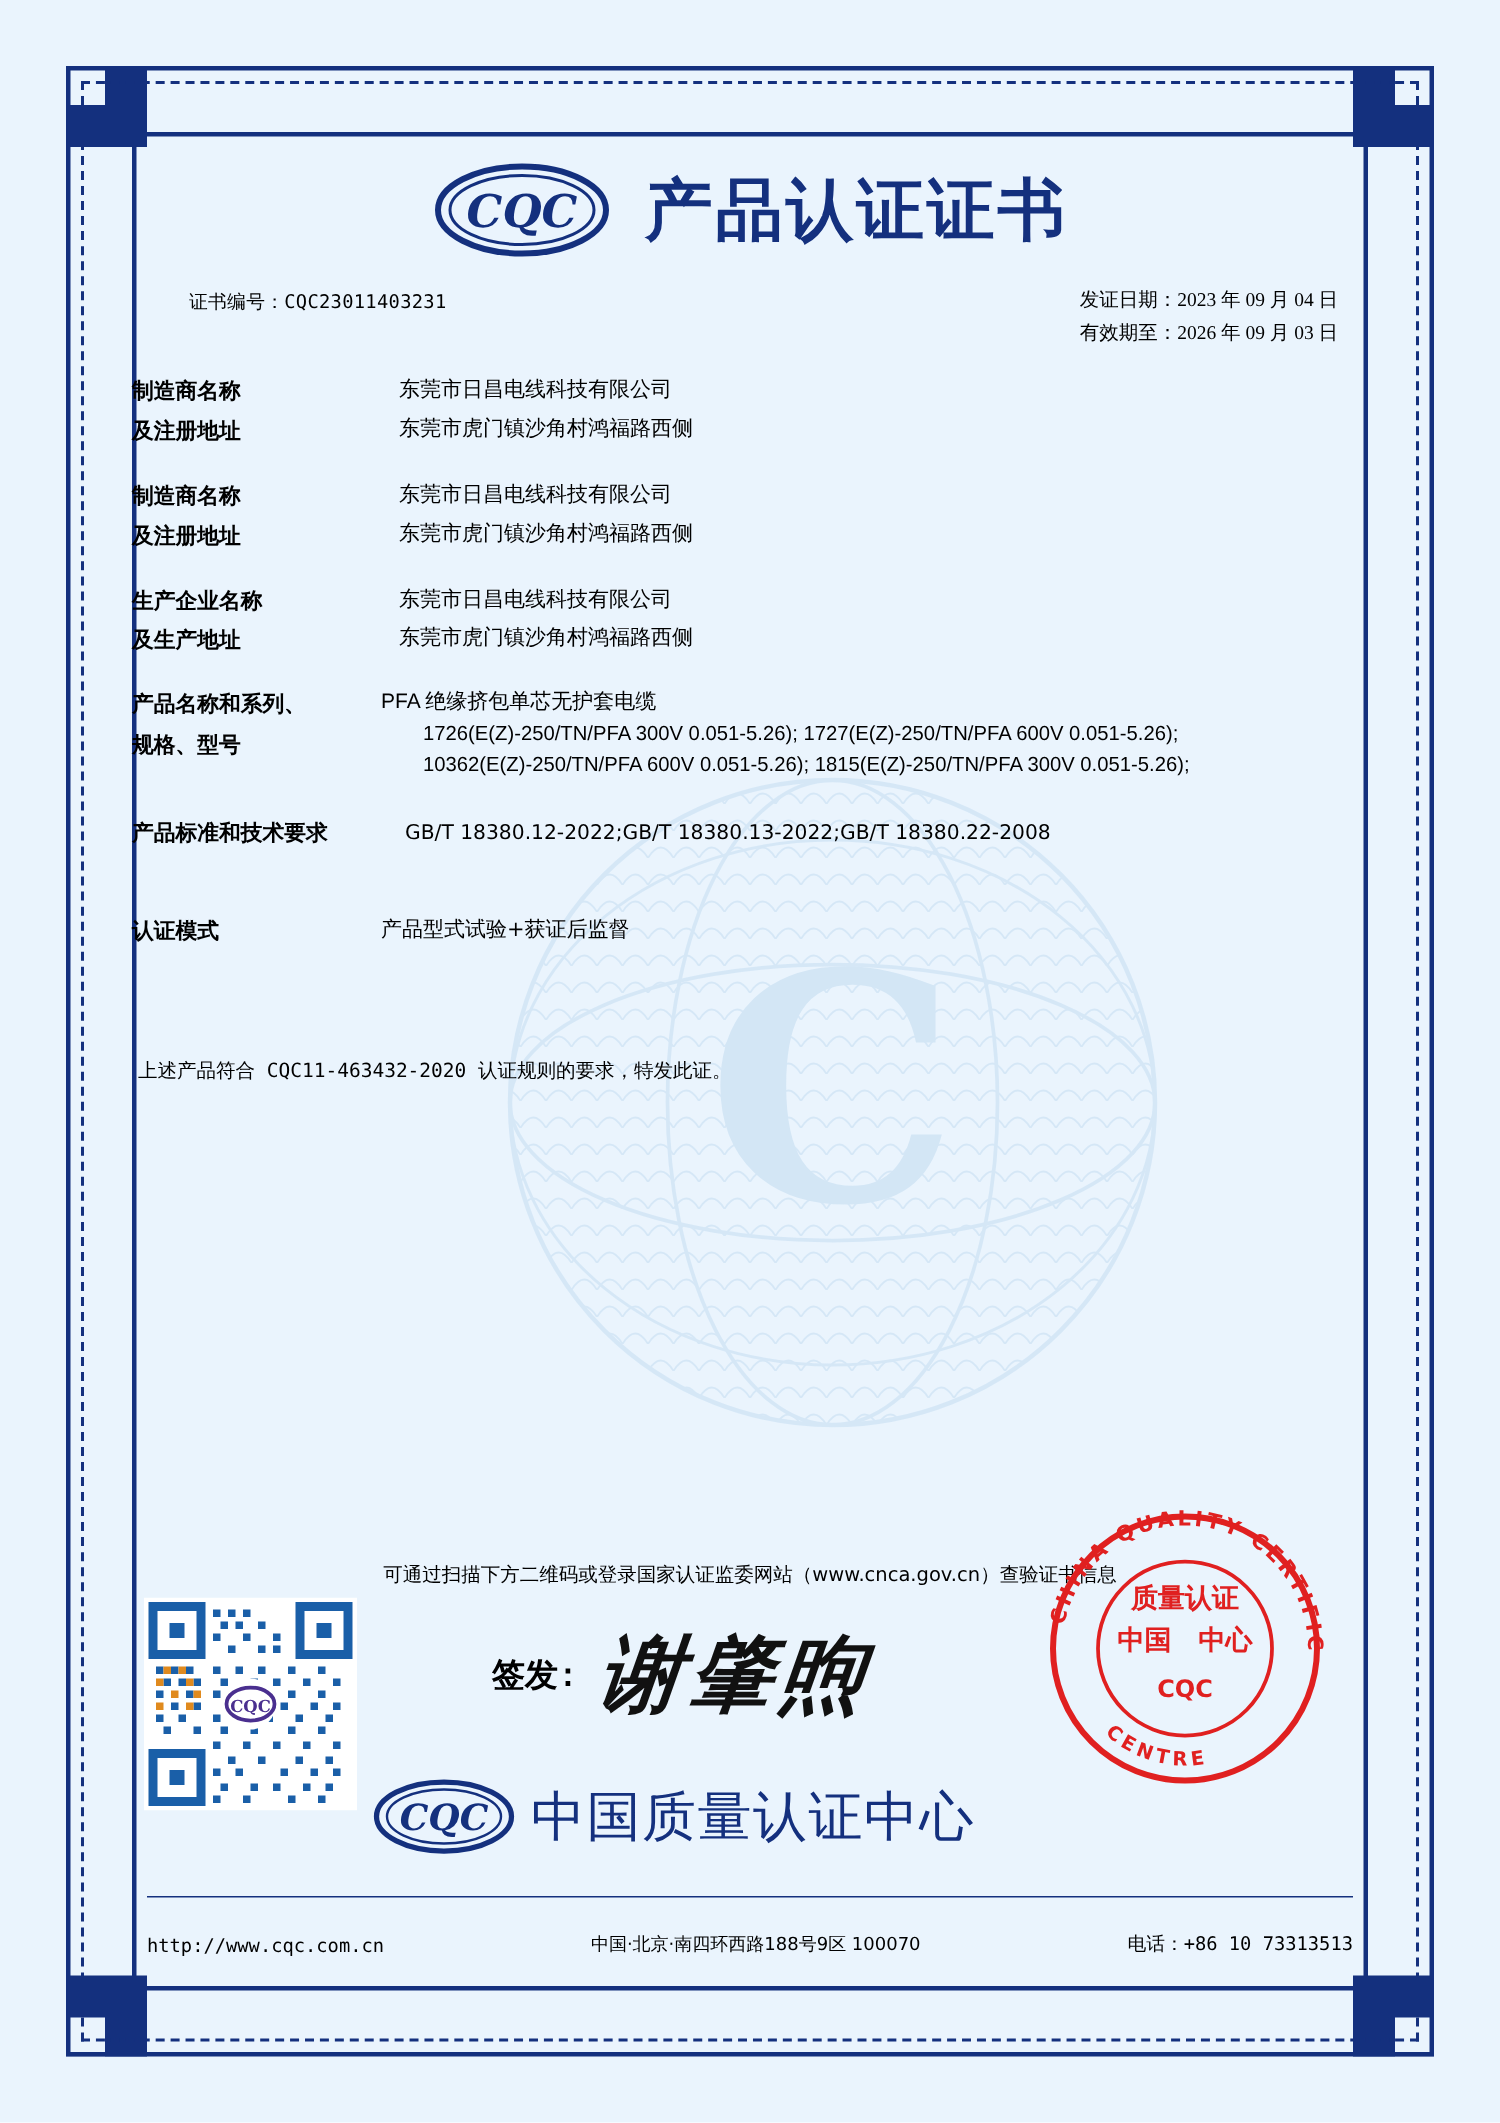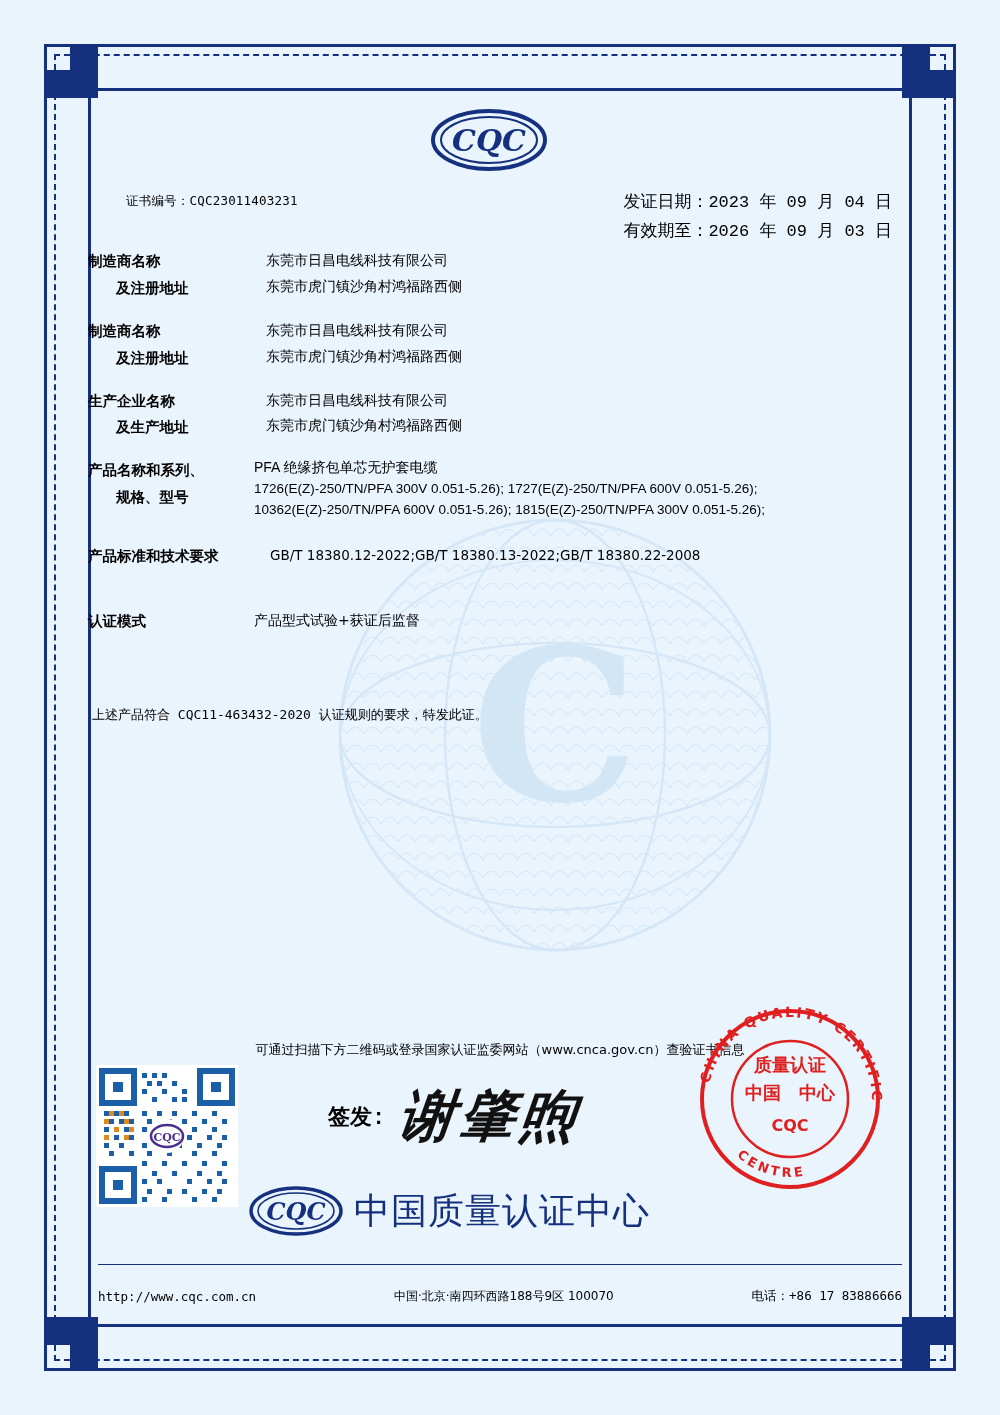--- a/index.html
+++ b/index.html
@@ -122,22 +122,22 @@
     font-family: "DejaVu Sans Mono", monospace;
     font-size: 12.5px;
     letter-spacing: 0.2px;
     text-align: center;
   }
   .dates {
     position: absolute;
     right: 20px;
     top: -4px;
     text-align: left;
-    font-family: Liberation Mono, monospace;
-    font-size: 17px;
+    font-family: Liberation Serif, serif;
+    font-size: 13px;
     line-height: 1.7;
   }
 
   
   .fields {
     position: absolute;
     top: 160px;
     left: 0;
     width: 100%;
   }
@@ -150,35 +150,35 @@
     position: absolute;
     left: 0;
     top: 0;
     width: 170px;
     font-size: 14.5px;
     font-weight: bold;
     color: #000;
     line-height: 1.85;
     font-family: "DejaVu Sans", sans-serif;
   }
-  .f-label .l2 { display: block; padding-left: 28px; }
+  .f-label .l2 { display: block; }
   .f-value {
     margin-left: 178px;
     font-size: 14px;
     color: #000;
     line-height: 1.85;
     font-family: "DejaVu Sans", sans-serif;
   }
   .f-value .v2 { display: block; }
   .f-value.mono {
     font-family: "Liberation Sans", sans-serif;
     font-size: 13.5px;
     line-height: 1.55;
   }
-  .spec-line { white-space: nowrap; }
+  .spec-line { white-space: nowrap; margin-left: 28px; }
 
   .statement {
     position: absolute;
     top: 614px;
     left: 4px;
     font-family: "DejaVu Sans Mono", monospace;
     font-size: 13px;
     line-height: 2.0;
     color: #000;
   }
@@ -326,20 +326,21 @@
   <div class="content">
 
     <div class="header">
       <span class="cqc-logo-big">
         <svg viewBox="0 0 120 64" width="120" height="64" xmlns="http://www.w3.org/2000/svg">
           <ellipse cx="60" cy="32" rx="56" ry="29" fill="none" stroke="#14307e" stroke-width="4"></ellipse>
           <ellipse cx="60" cy="32" rx="48" ry="23" fill="none" stroke="#14307e" stroke-width="2"></ellipse>
           <text x="60" y="43" font-family="DejaVu Serif, serif" font-size="30" font-weight="bold" fill="#14307e" text-anchor="middle" font-style="italic">CQC</text>
         </svg>
       </span>
+      <span class="doc-title">产品认证证书</span>
     </div>
 
     <div class="certno-row">
       <div class="certno">
         <span>证书编号：</span><span>CQC23011403231</span>
       </div>
       <div class="dates">
         <div>
           <span>发证日期：</span><span>2023 年 09 月 04 日</span>
         </div>
@@ -553,17 +554,17 @@
         <text x="100" y="72" font-family="DejaVu Sans, sans-serif" font-size="18" font-weight="bold" fill="#e02020" text-anchor="middle">质量认证</text>
         <text x="100" y="100" font-family="DejaVu Sans, sans-serif" font-size="18" font-weight="bold" fill="#e02020" text-anchor="middle">中国　中心</text>
         <text x="100" y="132" font-family="DejaVu Sans, sans-serif" font-size="16" font-weight="bold" fill="#e02020" text-anchor="middle">CQC</text>
       </svg>
     </div>
 
     <div class="footer-line"></div>
     <div class="footer">
       <span class="url">http://www.cqc.com.cn</span>
       <span class="addr">中国·北京·南四环西路188号9区  100070</span>
-      <span class="tel">电话：+86 17 83886666</span>
+      <span class="tel">电话：+86 10 73313513</span>
     </div>
 
   </div>
 </div>
 
 </body></html>

